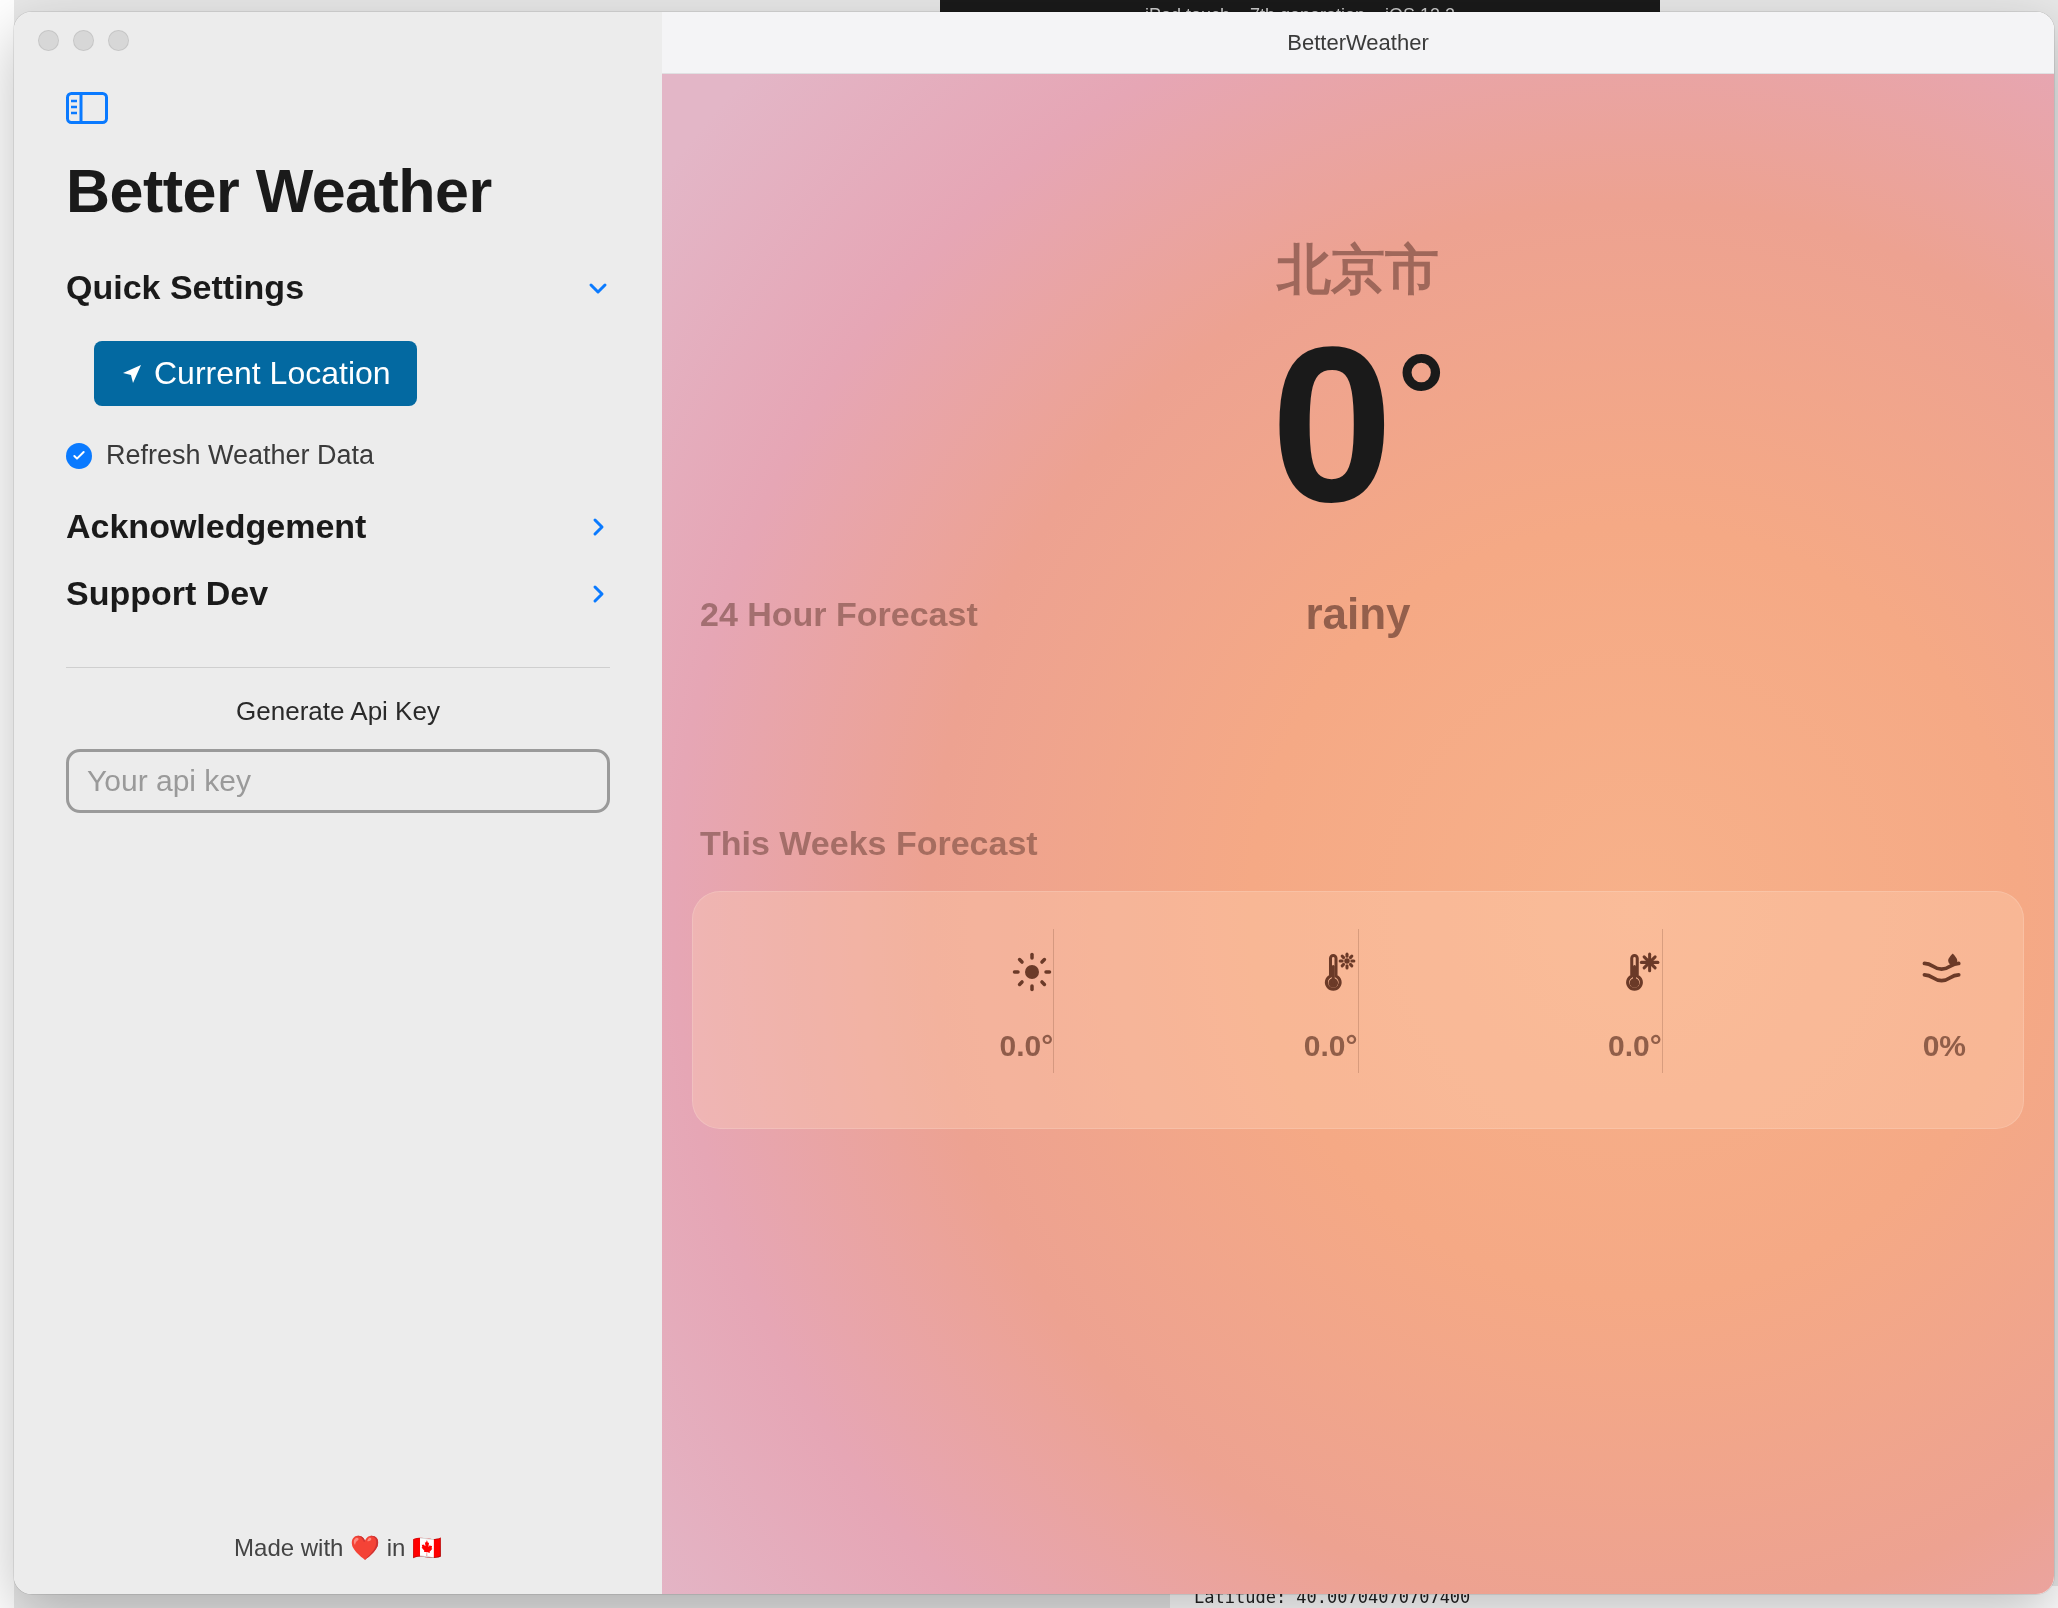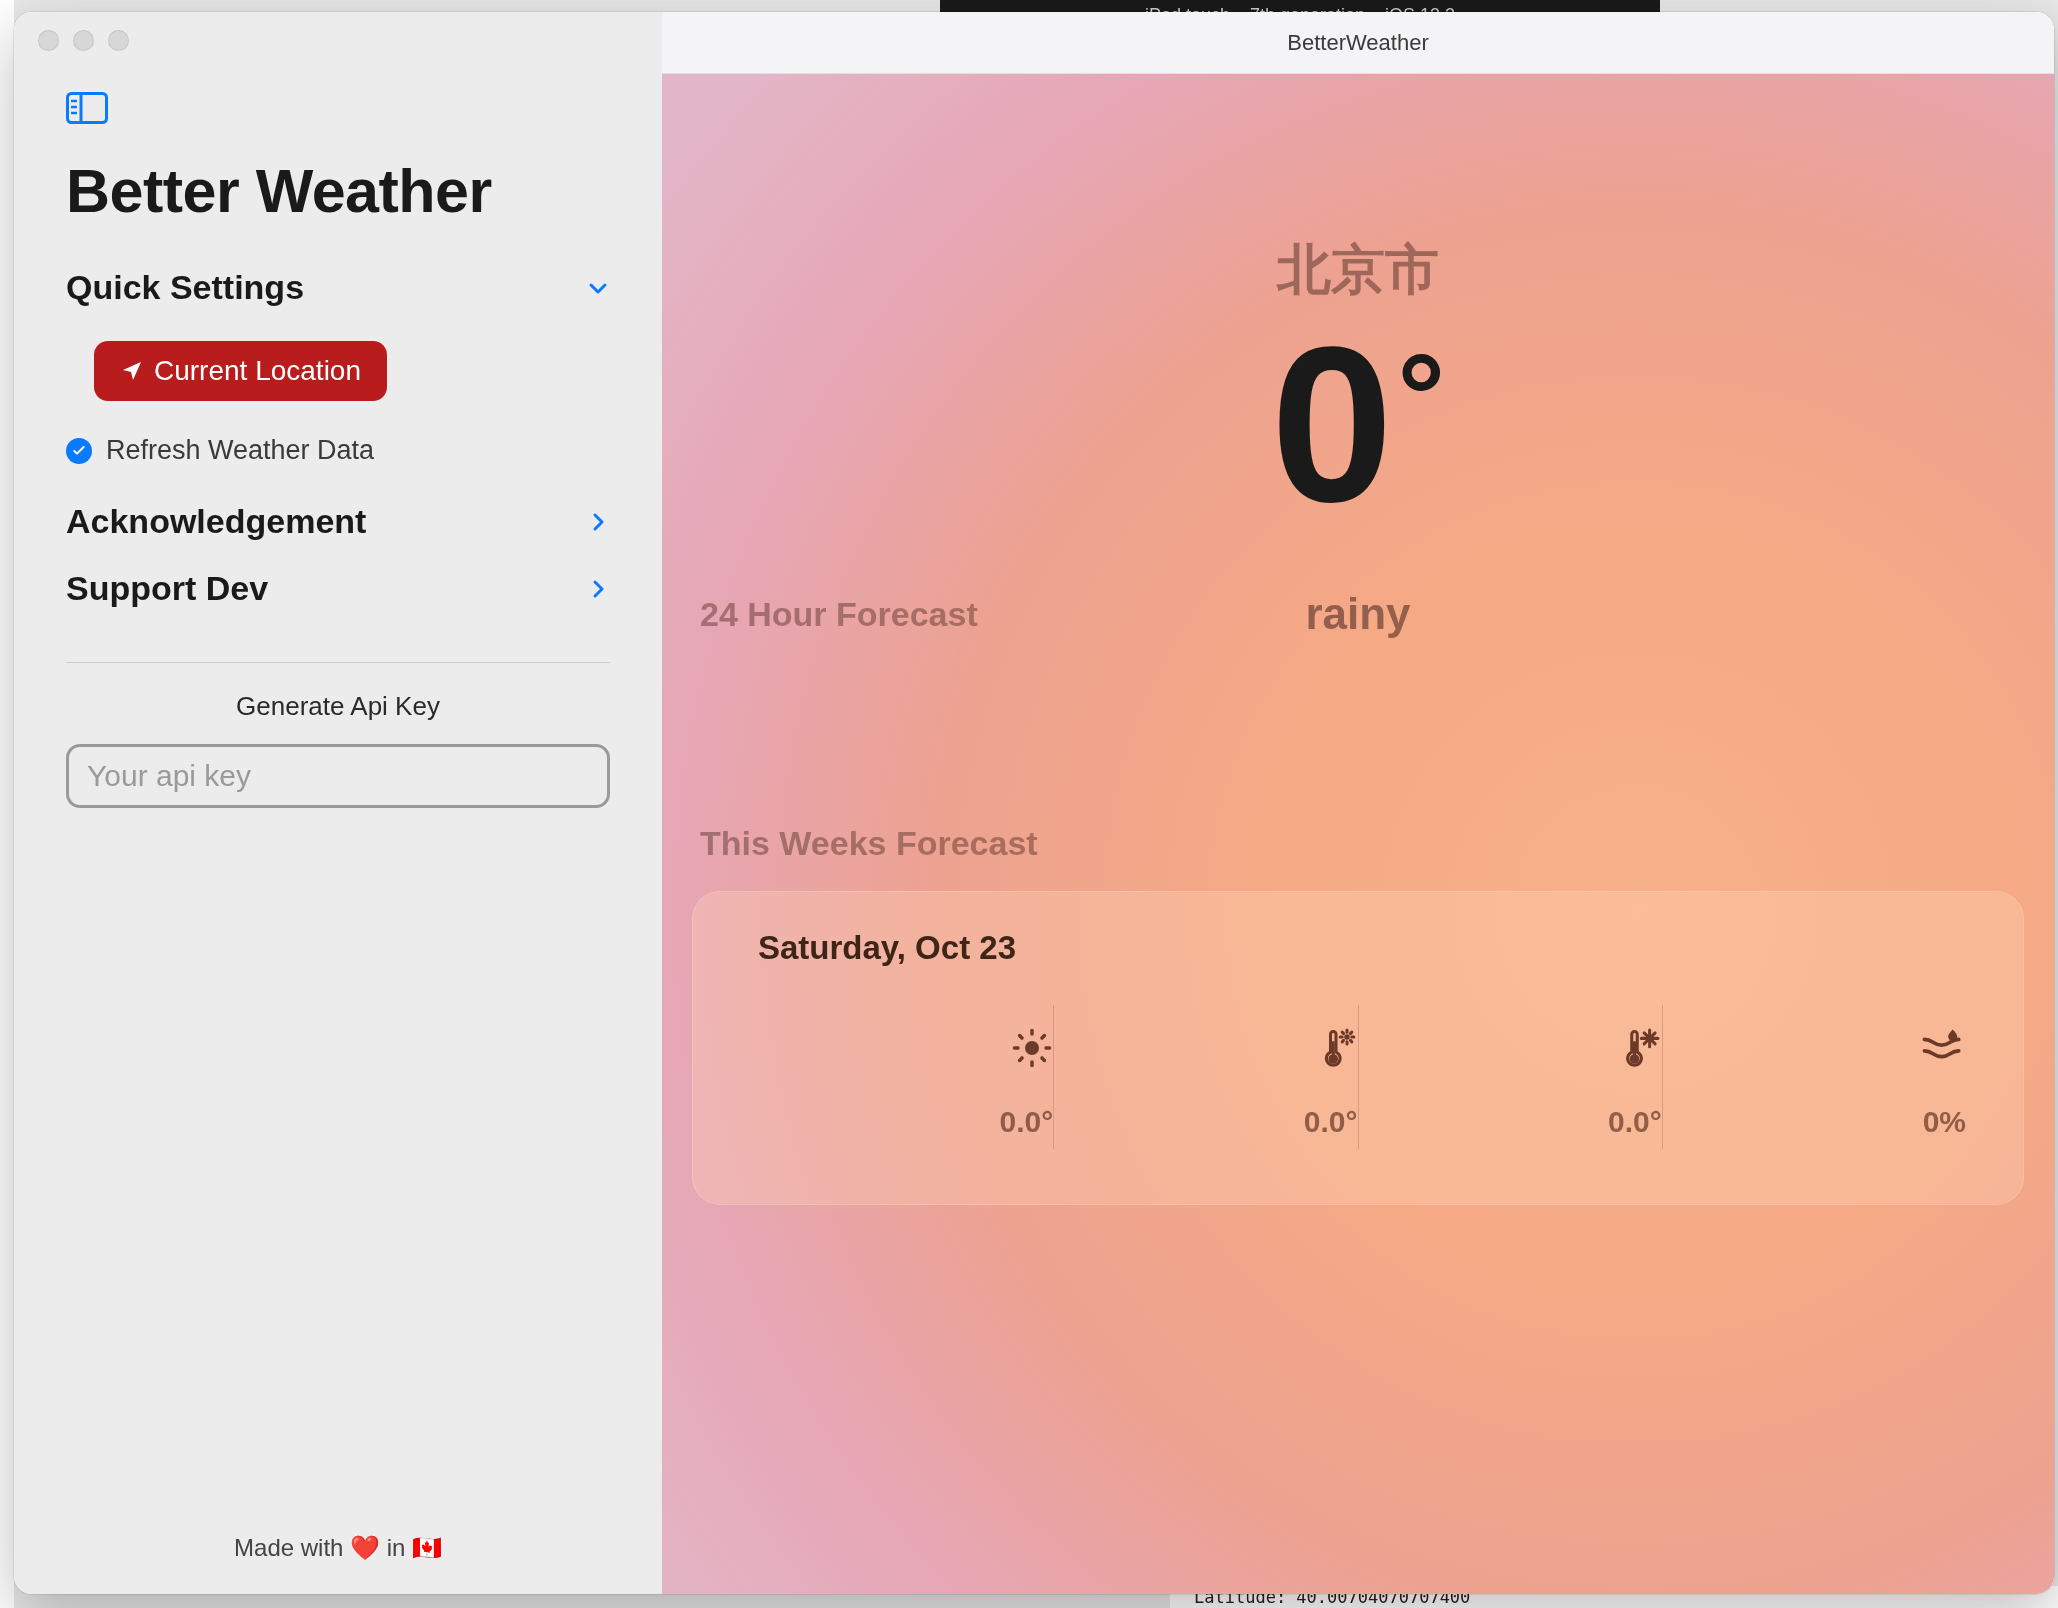--- a/index.html
+++ b/index.html
@@ -127,27 +127,27 @@
       font-weight: 700;
       color: #1a1a1a;
     }
     .chevron svg { display: block; }
 
     .loc-button-wrap { padding: 20px 0 26px 28px; }
     .loc-button {
       display: inline-flex;
       align-items: center;
       gap: 10px;
-      background: #b91c1c;
+      background: #0369a1;
       color: #fff;
       border: none;
-      font-size: 28px;
+      font-size: 32px;
       font-weight: 500;
       padding: 14px 26px;
-      border-radius: 14px;
+      border-radius: 8px;
       cursor: pointer;
     }
     .loc-button svg { display: block; }
 
     .refresh-row {
       display: flex;
       align-items: center;
       gap: 14px;
       padding: 8px 0 22px 0;
     }
@@ -410,21 +410,20 @@
           <span class="degree">°</span>
         </div>
         <div class="condition">rainy</div>
       </div>
 
       <div class="sec-title sec-24">24 Hour Forecast</div>
 
       <div class="sec-title sec-week">This Weeks Forecast</div>
 
       <div class="card">
-        <div class="card-date">Saturday, Oct 23</div>
 
         <div class="metrics">
 
           <div class="metric">
             <span class="metric-icon">
               <svg width="42" height="42" viewBox="0 0 24 24" fill="#6b3a28">
                   <circle cx="12" cy="12" r="4"></circle>
                   <g stroke="#6b3a28" stroke-width="2" stroke-linecap="round">
                     <line x1="12" y1="2" x2="12" y2="4"></line>
                     <line x1="12" y1="20" x2="12" y2="22"></line>

